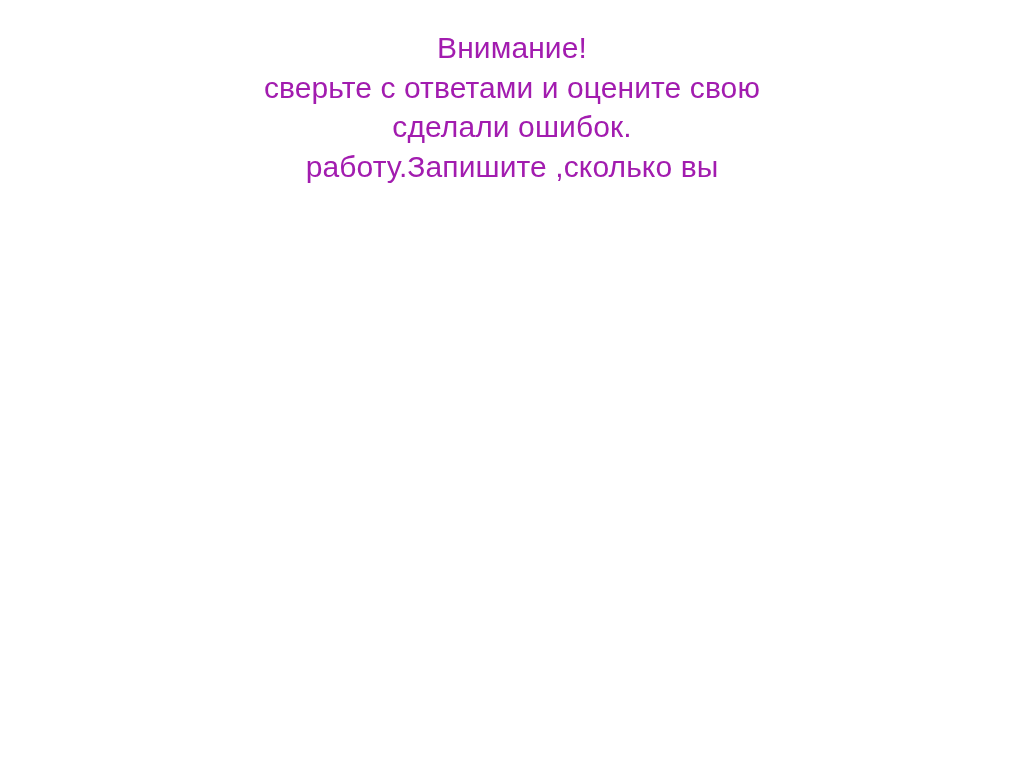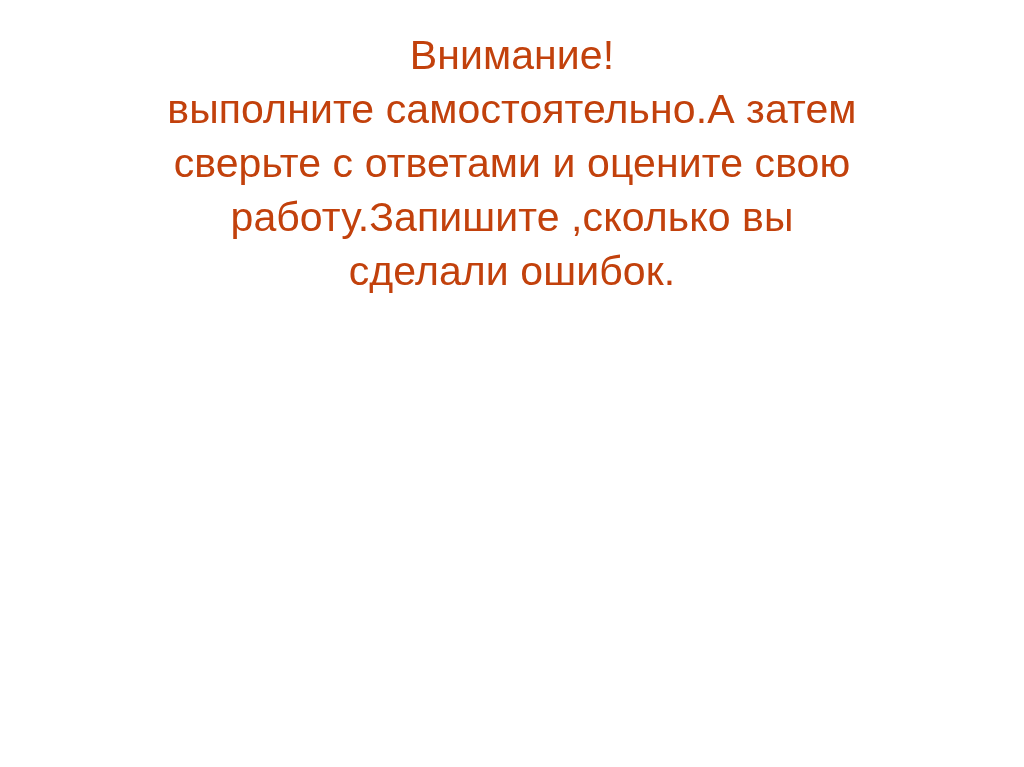--- a/index.html
+++ b/index.html
@@ -22,43 +22,42 @@
     box-sizing: border-box;
   }
   .title-block {
     position: absolute;
     left: 60px;
     top: 28px;
     width: 904px;
     text-align: center;
   }
   .title-line {
-    color: #c2410c;
-    font-size: 41px;
+    color: #a21caf;
+    font-size: 30px;
     line-height: 1.32;
     font-weight: 400;
     letter-spacing: 0.1px;
     white-space: pre;
   }
   .body-area {
     position: absolute;
     left: 60px;
     top: 450px;
     width: 904px;
     height: 280px;
   }
 </style>
 </head>
 <body>
 
 <div class="slide">
 
   <div class="title-block">
     <div class="title-line">Внимание!</div>
-    <div class="title-line">выполните самостоятельно.А затем</div>
     <div class="title-line">сверьте с ответами и оцените свою</div>
+    <div class="title-line">сделали ошибок.</div>
     <div class="title-line">работу.Запишите ,сколько вы</div>
-    <div class="title-line">сделали ошибок.</div>
   </div>
 
   <div class="body-area"></div>
 
 </div>
 
 </body></html>

